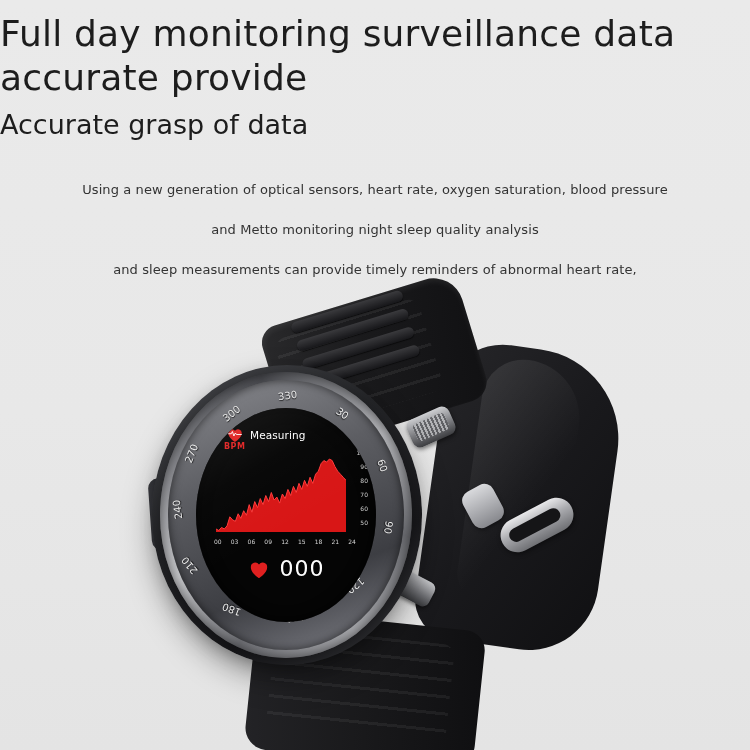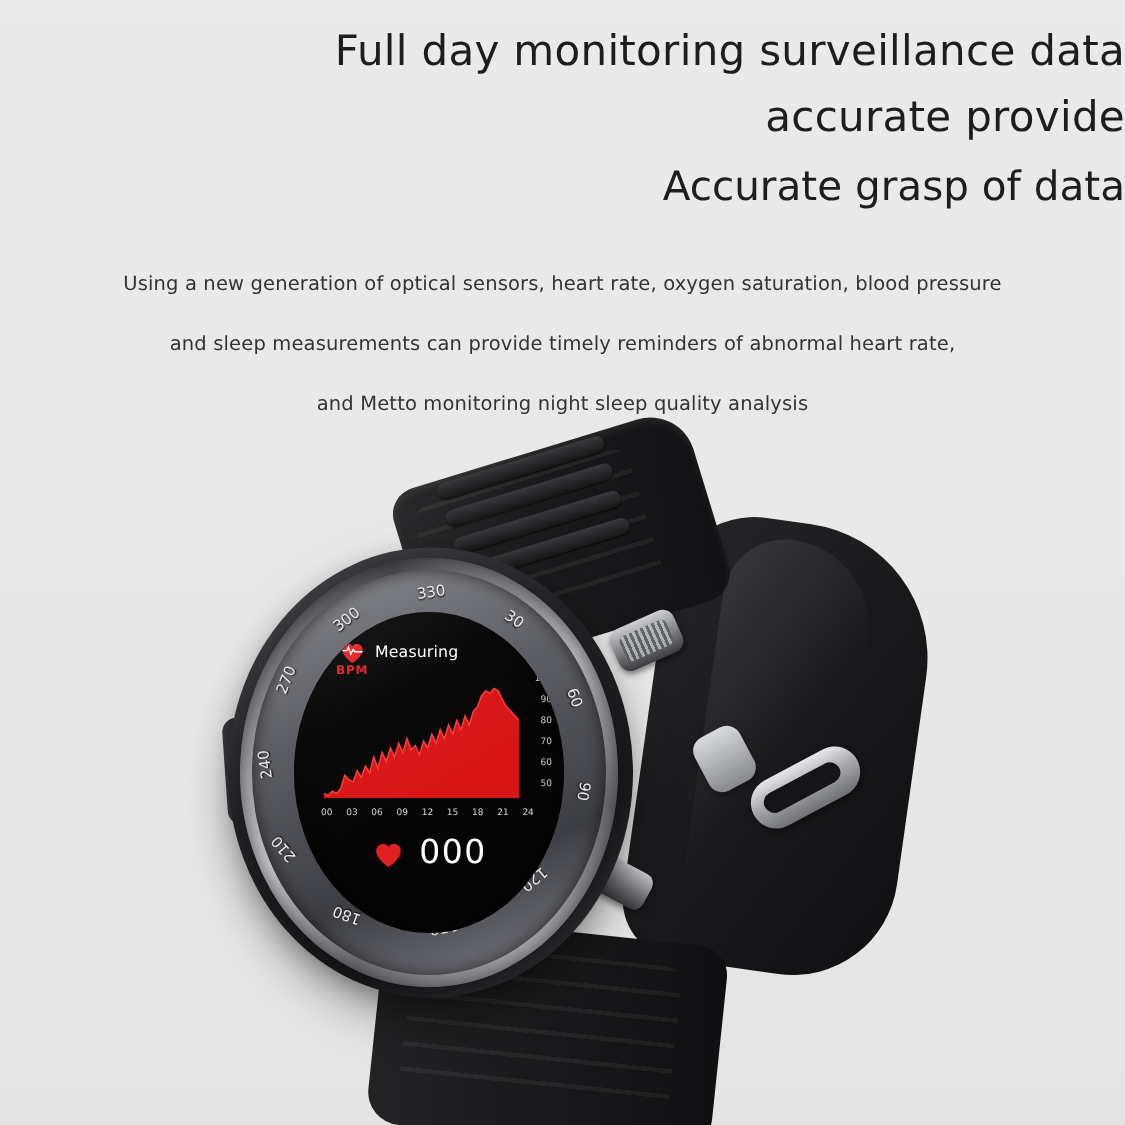--- a/index.html
+++ b/index.html
@@ -19,32 +19,32 @@
     position: relative;
     width: 750px;
     height: 750px;
     background: linear-gradient(180deg, #eaeaea 0%, #e8e8e8 55%, #e4e4e4 100%);
   }
 
   
   .headline {
     margin: 0;
     padding-top: 12px;
-    text-align: right;
-    font-size: 28px;
+    text-align: left;
+    font-size: 36px;
     line-height: 44px;
     font-weight: normal;
     color: #1d1d1d;
     letter-spacing: 0.2px;
   }
   .headline .l2 { display: block; }
 
   .subhead {
     margin: 6px 0 0 0;
-    text-align: right;
+    text-align: left;
     font-size: 27px;
     line-height: 38px;
     font-weight: normal;
     color: #1d1d1d;
   }
 
   .para {
     margin: 26px auto 0 auto;
     width: 600px;
     text-align: center;
@@ -389,22 +389,22 @@
 
   <h1 class="headline">
     <span>Full day monitoring surveillance data</span>
     <span class="l2">accurate provide</span>
   </h1>
 
   <h2 class="subhead">Accurate grasp of data</h2>
 
   <p class="para">
     <span>Using a new generation of optical sensors, heart rate, oxygen saturation, blood pressure</span>
+    <span>and Metto monitoring night sleep quality analysis</span>
     <span>and sleep measurements can provide timely reminders of abnormal heart rate,</span>
-    <span>and Metto monitoring night sleep quality analysis</span>
   </p>
 
   <div class="watch-stage">
 
     <div class="strap-right"></div>
     <div class="strap-right-hi"></div>
     <div class="buckle2"></div>
     <div class="buckle"></div>
 
     <div class="strap-top"></div>

